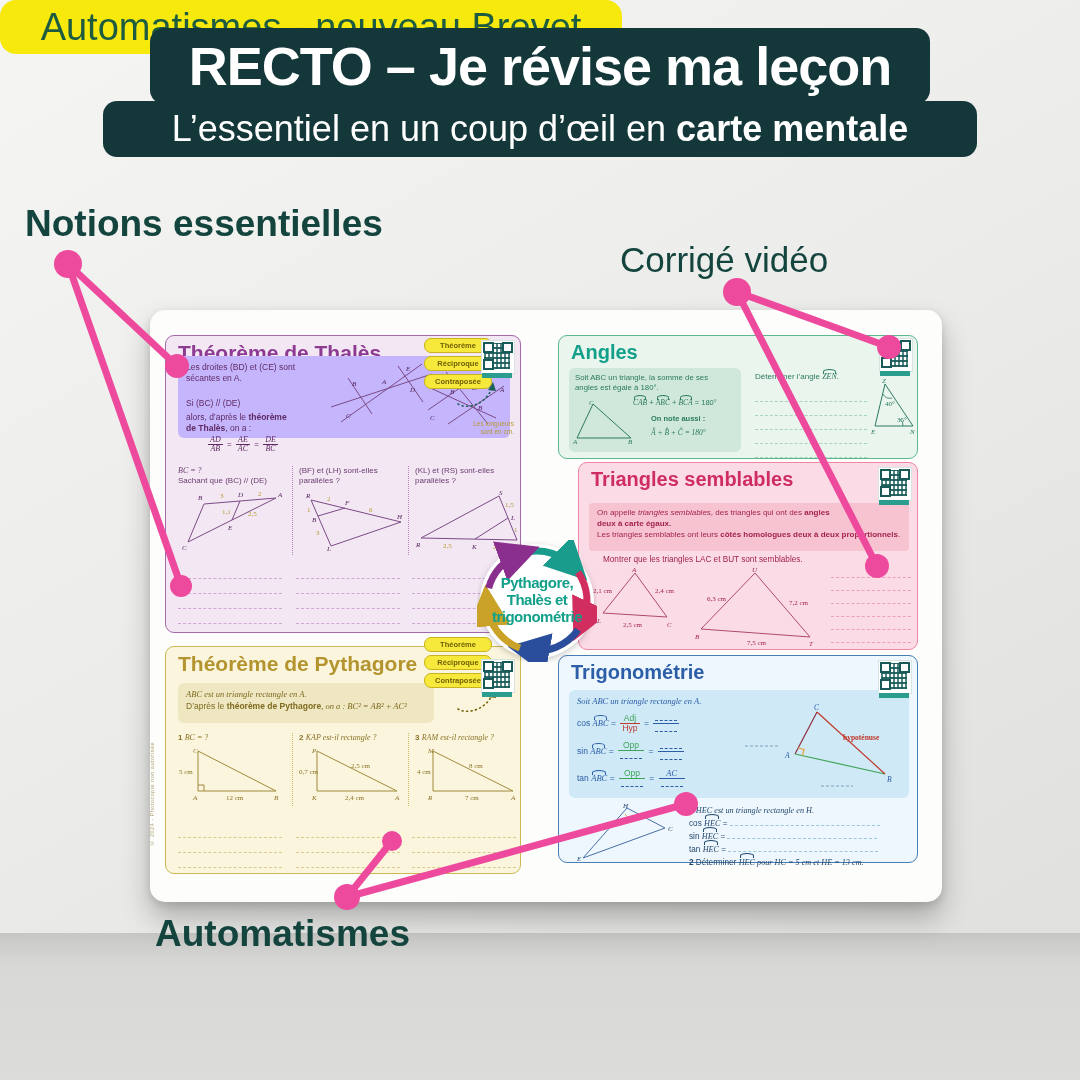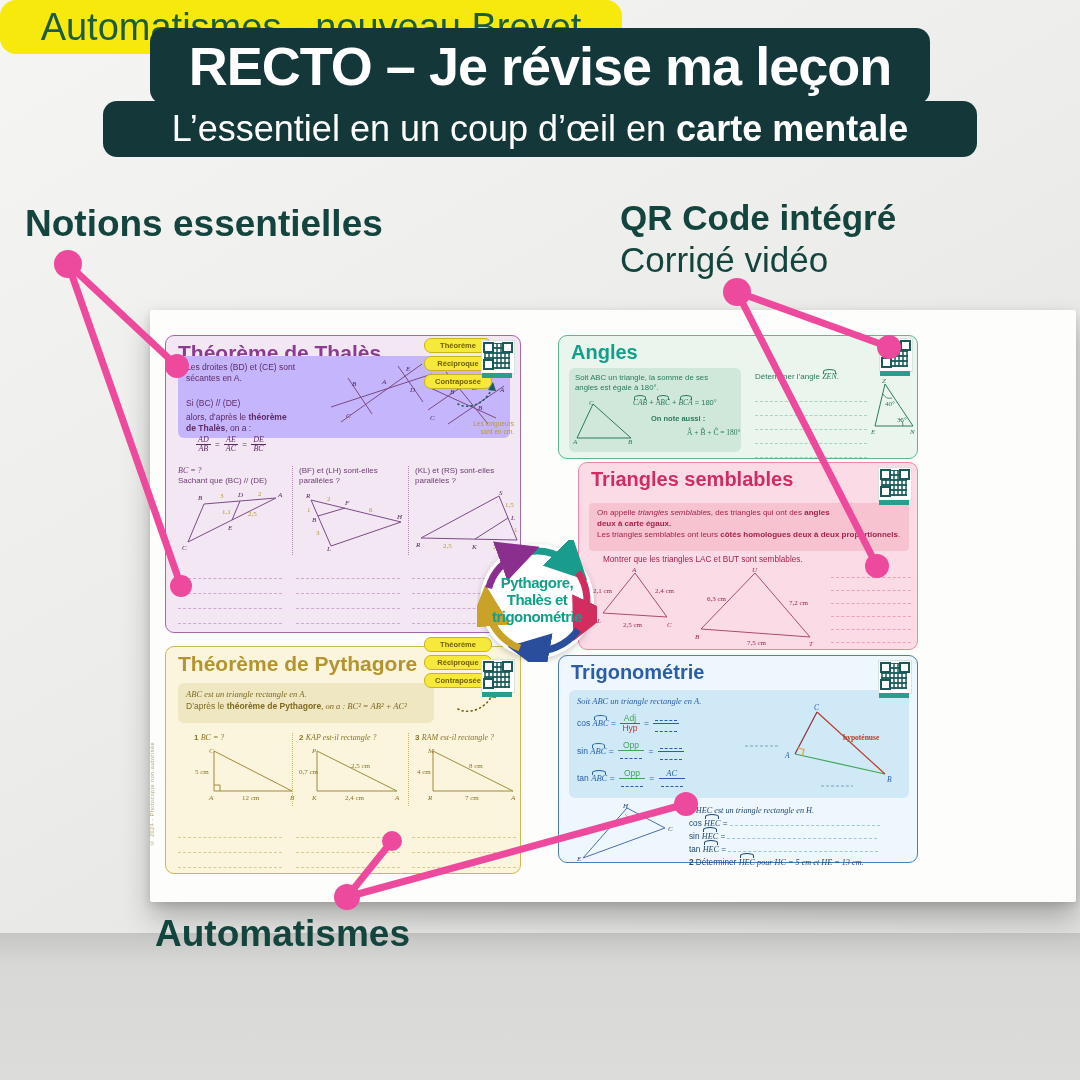--- a/index.html
+++ b/index.html
@@ -22,22 +22,22 @@
   #a-qr1{left:620px;top:198px;font-size:35px;font-weight:bold;}
   #a-qr2{left:620px;top:240px;font-size:35px;}
   #a-auto{left:155px;top:913px;font-size:37px;font-weight:bold;}
   #a-badge{left:140px;top:957px;width:622px;height:54px;line-height:54px;border-radius:16px;
     background:#f6e90b;color:#1d5c41;font-size:38px;text-align:center;z-index:20;}
 
   
   #pins{position:absolute;left:0;top:0;z-index:60;pointer-events:none;}
 
   
-  #sheet{position:absolute;left:150px;top:310px;width:926px;height:592px;background:#fdfdfc;
-    border-radius:2px;z-index:10;box-shadow:0 16px 28px rgba(0,0,0,.25),0 3px 8px rgba(0,0,0,.12);}
+  #sheet{position:absolute;left:150px;top:310px;width:792px;height:592px;background:#fdfdfc;
+    border-radius:15px;z-index:10;box-shadow:0 16px 28px rgba(0,0,0,.25),0 3px 8px rgba(0,0,0,.12);}
   .sec{position:absolute;border-radius:9px;box-sizing:border-box;}
   .sec-title{position:absolute;left:12px;top:5px;font-weight:bold;}
 
   
   .pill{position:absolute;width:66px;height:13px;line-height:13px;background:#f6e93c;border:1px solid #c9b41d;
     border-radius:7px;color:#6e5e05;font-size:7.5px;font-weight:bold;text-align:center;z-index:5;}
   .qr{position:absolute;width:34px;height:40px;z-index:5;}
   .qr .body{position:absolute;left:0;top:0;width:32px;height:32px;background:#fff;border:1px solid #d8e4e2;}
   .qr .noise{position:absolute;left:3px;top:3px;width:26px;height:26px;
     background:repeating-linear-gradient(0deg,rgba(23,90,88,.9) 0 2px,transparent 2px 5px),
@@ -57,50 +57,50 @@
   .fr .b{display:block;padding:0 2px;line-height:1.05;}
   .blank{display:inline-block;width:22px;height:7px;border-bottom:1px dashed currentColor;}
   .lines div{border-bottom:1px dashed;height:14px;}
 
   
   #thales{left:15px;top:25px;width:356px;height:298px;background:#f3e7f4;border:1.5px solid #a569ab;}
   #thales .sec-title{color:#8d3a92;font-size:21px;}
   #thales .def{position:absolute;left:12px;top:20px;width:332px;height:82px;background:#c4b5fd;border-radius:6px;
     color:#5f2a63;font-size:8.5px;line-height:11px;padding:6px 8px;box-sizing:border-box;}
   #thales .def b{font-weight:bold;}
-  .tfrac{color:#5f2a63;font-size:8px;margin-top:2px;margin-left:8px;}
+  .tfrac{color:#5f2a63;font-size:8px;margin-top:2px;margin-left:20px;}
   #thales .col{position:absolute;top:130px;width:108px;color:#6b3c70;font-size:8px;line-height:10px;}
   #thales .col .q{min-height:22px;}
   #thales .c1{left:12px}.tcol2{left:126px;border-left:1px dotted #b784bc;padding-left:6px;}
   #thales .c3{left:242px;border-left:1px dotted #b784bc;padding-left:6px;}
   #thales .note{position:absolute;right:6px;top:84px;text-align:right;color:#b79a33;font-size:6.5px;line-height:8px;}
   #thales .lines{position:absolute;top:228px;width:104px;}
   #thales .lines div{border-color:#cfa9d2;}
 
   
   #pyth{left:15px;top:336px;width:356px;height:228px;background:#fbf5de;border:1.5px solid #ccb952;}
   #pyth .sec-title{color:#b3942e;font-size:21px;}
   #pyth .def{position:absolute;left:12px;top:36px;width:256px;height:40px;background:#efe6c2;border-radius:6px;
     color:#7d6a1e;font-size:8.5px;line-height:12px;padding:5px 8px;box-sizing:border-box;}
   #pyth .col{position:absolute;top:86px;width:108px;color:#8a7326;font-size:8px;line-height:10px;}
-  #pyth .c1{left:28px}.pcol2{left:126px;border-left:1px dotted #c9b968;padding-left:6px;}
+  #pyth .c1{left:12px}.pcol2{left:126px;border-left:1px dotted #c9b968;padding-left:6px;}
   #pyth .c3{left:242px;border-left:1px dotted #c9b968;padding-left:6px;}
   #pyth .lines{position:absolute;top:176px;width:104px;}
   #pyth .lines div{border-color:#d9cb8e;}
   #copyright{position:absolute;left:-1px;top:432px;color:#b0a775;font-size:5.5px;writing-mode:vertical-rl;
     transform:rotate(180deg);letter-spacing:.5px;}
 
   
   #angles{left:408px;top:25px;width:360px;height:124px;background:#e9f5ed;border:1.5px solid #5cb98f;}
   #angles .sec-title{color:#12a08a;font-size:20px;}
   #angles .def{position:absolute;left:10px;top:32px;width:172px;height:84px;background:#cfe8d9;border-radius:6px;
     color:#2c7a5e;font-size:7.8px;line-height:10px;padding:5px 6px;box-sizing:border-box;}
   #angles .frm{position:absolute;left:64px;top:30px;font-size:7.5px;}
   #angles .note{position:absolute;left:82px;top:46px;font-weight:bold;font-size:7.5px;}
-  #angles .eq2{position:absolute;left:82px;top:60px;font-size:7.5px;font-family:"Liberation Serif",serif;margin-left:36px;}
+  #angles .eq2{position:absolute;left:82px;top:60px;font-size:7.5px;font-family:"Liberation Serif",serif;font-style:italic;}
   #angles .task{position:absolute;left:196px;top:36px;color:#2c7a5e;font-size:8px;}
   #angles .lines{position:absolute;left:196px;top:52px;width:112px;}
   #angles .lines div{border-color:#a8d4bc;height:13px;}
 
   
   #semb{left:428px;top:152px;width:340px;height:188px;background:#fbdce6;border:1.5px solid #ef86a5;}
   #semb .sec-title{color:#cf2d62;font-size:20px;}
   #semb .def{position:absolute;left:10px;top:40px;width:320px;height:48px;background:#f7c3d1;border-radius:4px;
     color:#a3234f;font-size:8px;line-height:11px;padding:4px 8px;box-sizing:border-box;}
   #semb .task{position:absolute;left:24px;top:92px;color:#a3234f;font-size:8.2px;}
@@ -131,21 +131,20 @@
   <div id="floor"></div>
 
   <div class="hbox" id="h-title">
     <span>RECTO – Je révise ma leçon</span>
   </div>
   <div class="hbox" id="h-sub">
     <span>L’essentiel en un coup d’œil en </span><b>carte mentale</b>
   </div>
 
   <div class="anno" id="a-notions">Notions essentielles</div>
-  <div class="anno" id="a-qr1">QR Code intégré</div>
   <div class="anno" id="a-qr2">Corrigé vidéo</div>
   <div class="anno" id="a-auto">Automatismes</div>
   <div id="a-badge">Automatismes - nouveau Brevet</div>
 
   <div id="sheet">
 
     <div class="sec" id="thales">
       <div class="sec-title">Théorème de Thalès</div>
       <div class="pill" style="left:258px;top:2px">Théorème</div>
       <div class="pill" style="left:258px;top:20px">Réciproque</div>

